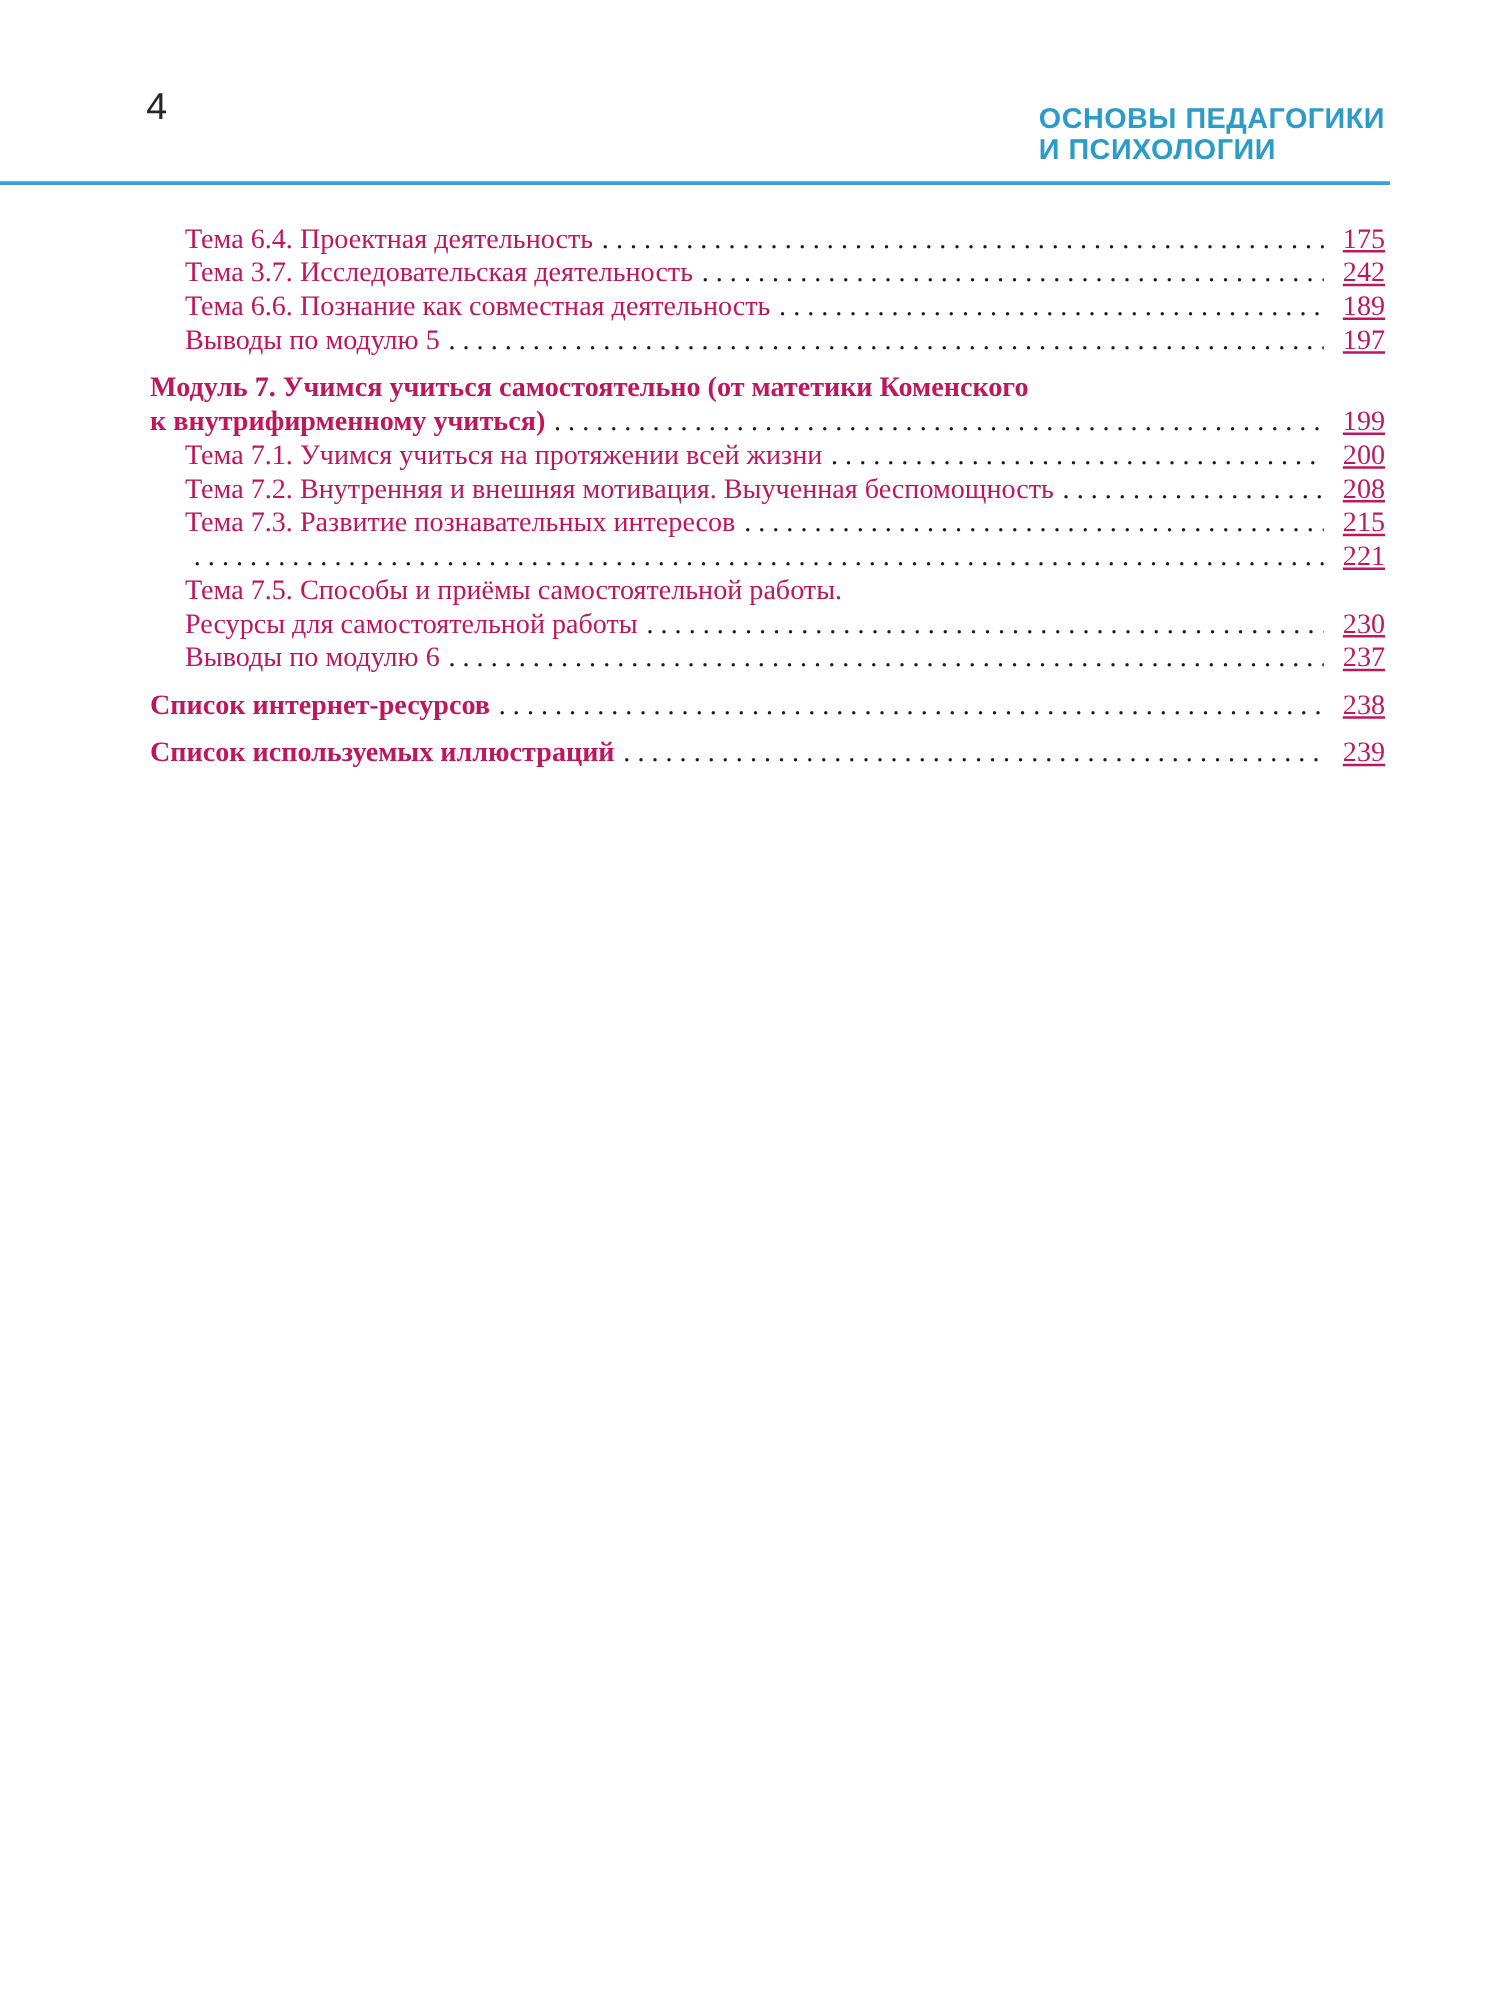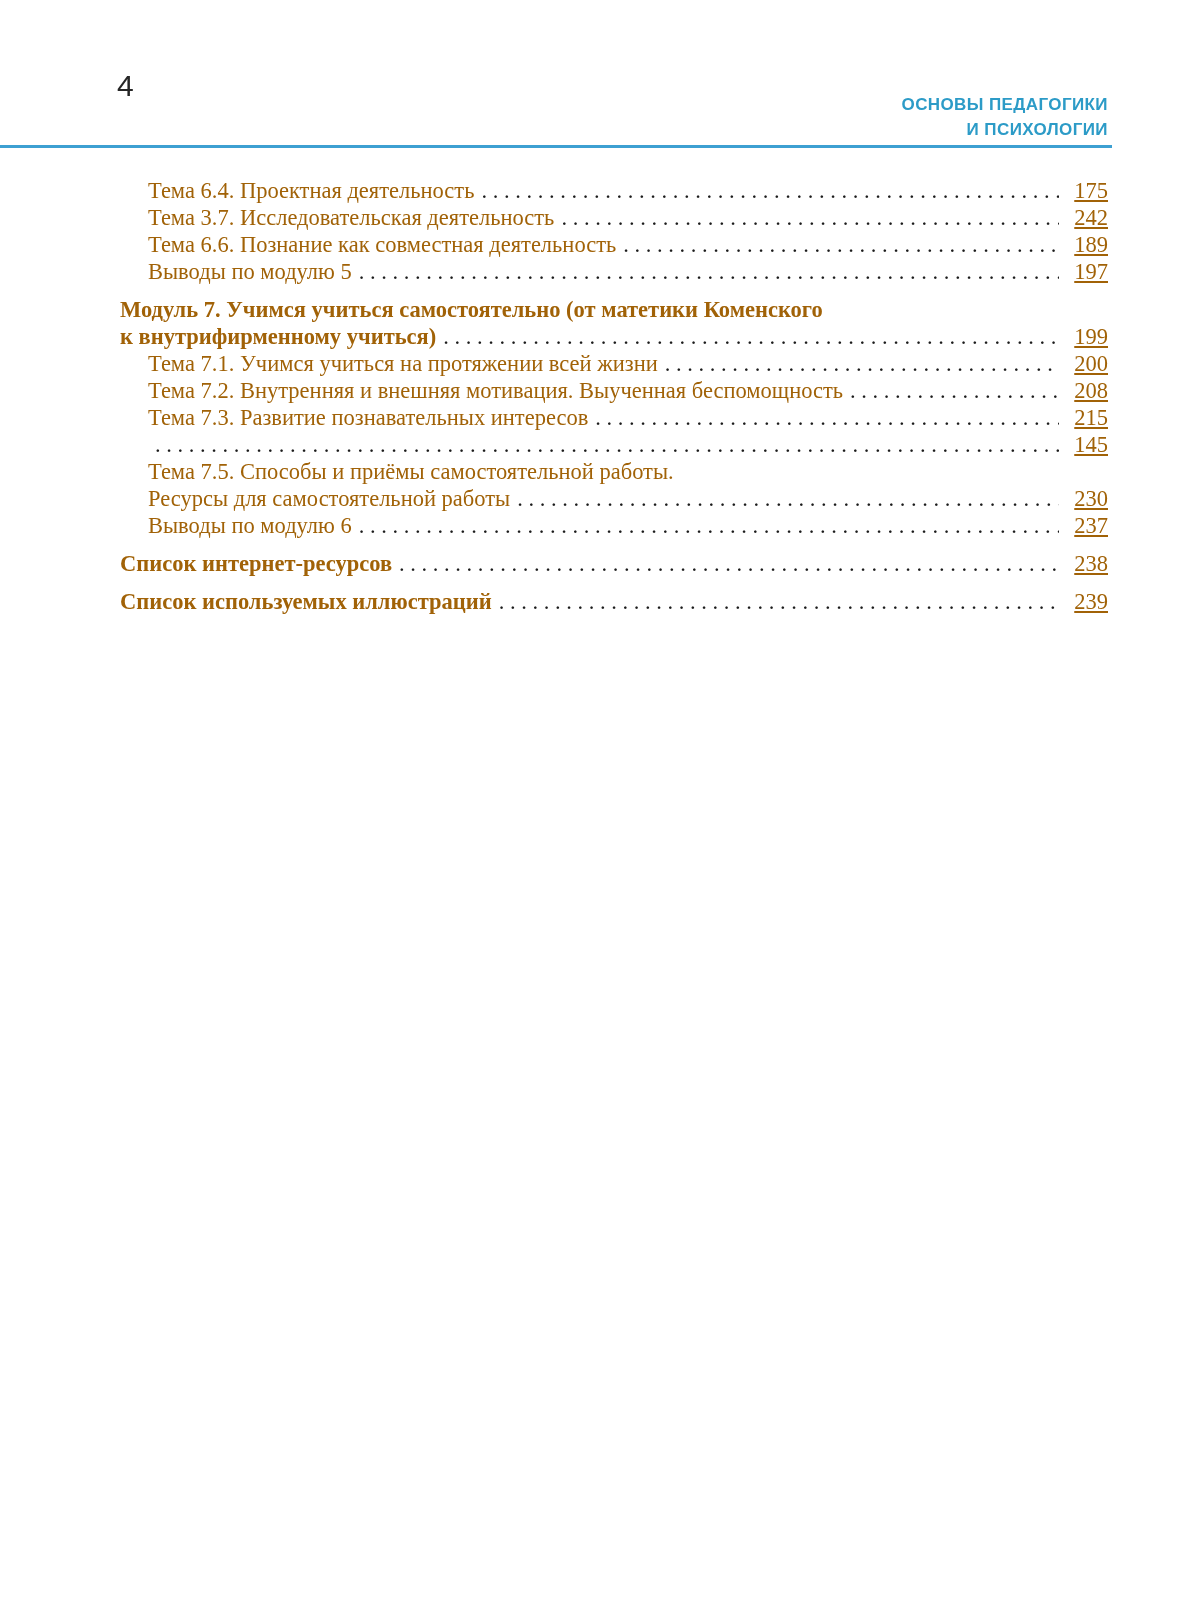--- a/index.html
+++ b/index.html
@@ -19,44 +19,43 @@
     position: absolute;
     left: 117px;
     top: 70px;
     font-family: "Liberation Sans", sans-serif;
     font-size: 30px;
     line-height: 32px;
     color: #262626;
   }
   .running-title {
     position: absolute;
-    top: 92px;
+    top: 82px;
     right: 92px;
-    text-align: right;
     font-family: "Liberation Sans", sans-serif;
     font-weight: 700;
-    font-size: 17px;
+    font-size: 23px;
     line-height: 25px;
     letter-spacing: 0.4px;
   }
   .header-rule {
     position: absolute;
     top: 145px;
     left: 0;
     width: 1112px;
     height: 3px;
   }
   .toc {
     position: absolute;
     left: 120px;
     top: 177px;
     width: 988px;
     font-size: 22.5px;
     line-height: 27px;
-    color: #a16207;
+    color: #be185d;
   }
   .entry { margin: 0; }
   .entry.spaced { margin-top: 11px; }
   .entry.indent { padding-left: 28px; }
   .entry.bold .title { font-weight: 700; }
   .line { white-space: nowrap; }
   .line.last {
     display: flex;
     align-items: baseline;
   }
@@ -149,21 +148,21 @@
       <div class="entry indent">
         <div class="line last">
           <span class="title">Тема 7.3. Развитие познавательных интересов</span>
           <span class="leader"></span>
           <span class="pagenum">215</span>
         </div>
       </div>
       <div class="entry indent">
         <div class="line last">
           <span class="leader"></span>
-          <span class="pagenum">145</span>
+          <span class="pagenum">221</span>
         </div>
       </div>
       <div class="entry indent">
         <div class="line"><span class="title">Тема 7.5. Способы и приёмы самостоятельной работы.</span></div>
         <div class="line last">
           <span class="title">Ресурсы для самостоятельной работы</span>
           <span class="leader"></span>
           <span class="pagenum">230</span>
         </div>
       </div>

